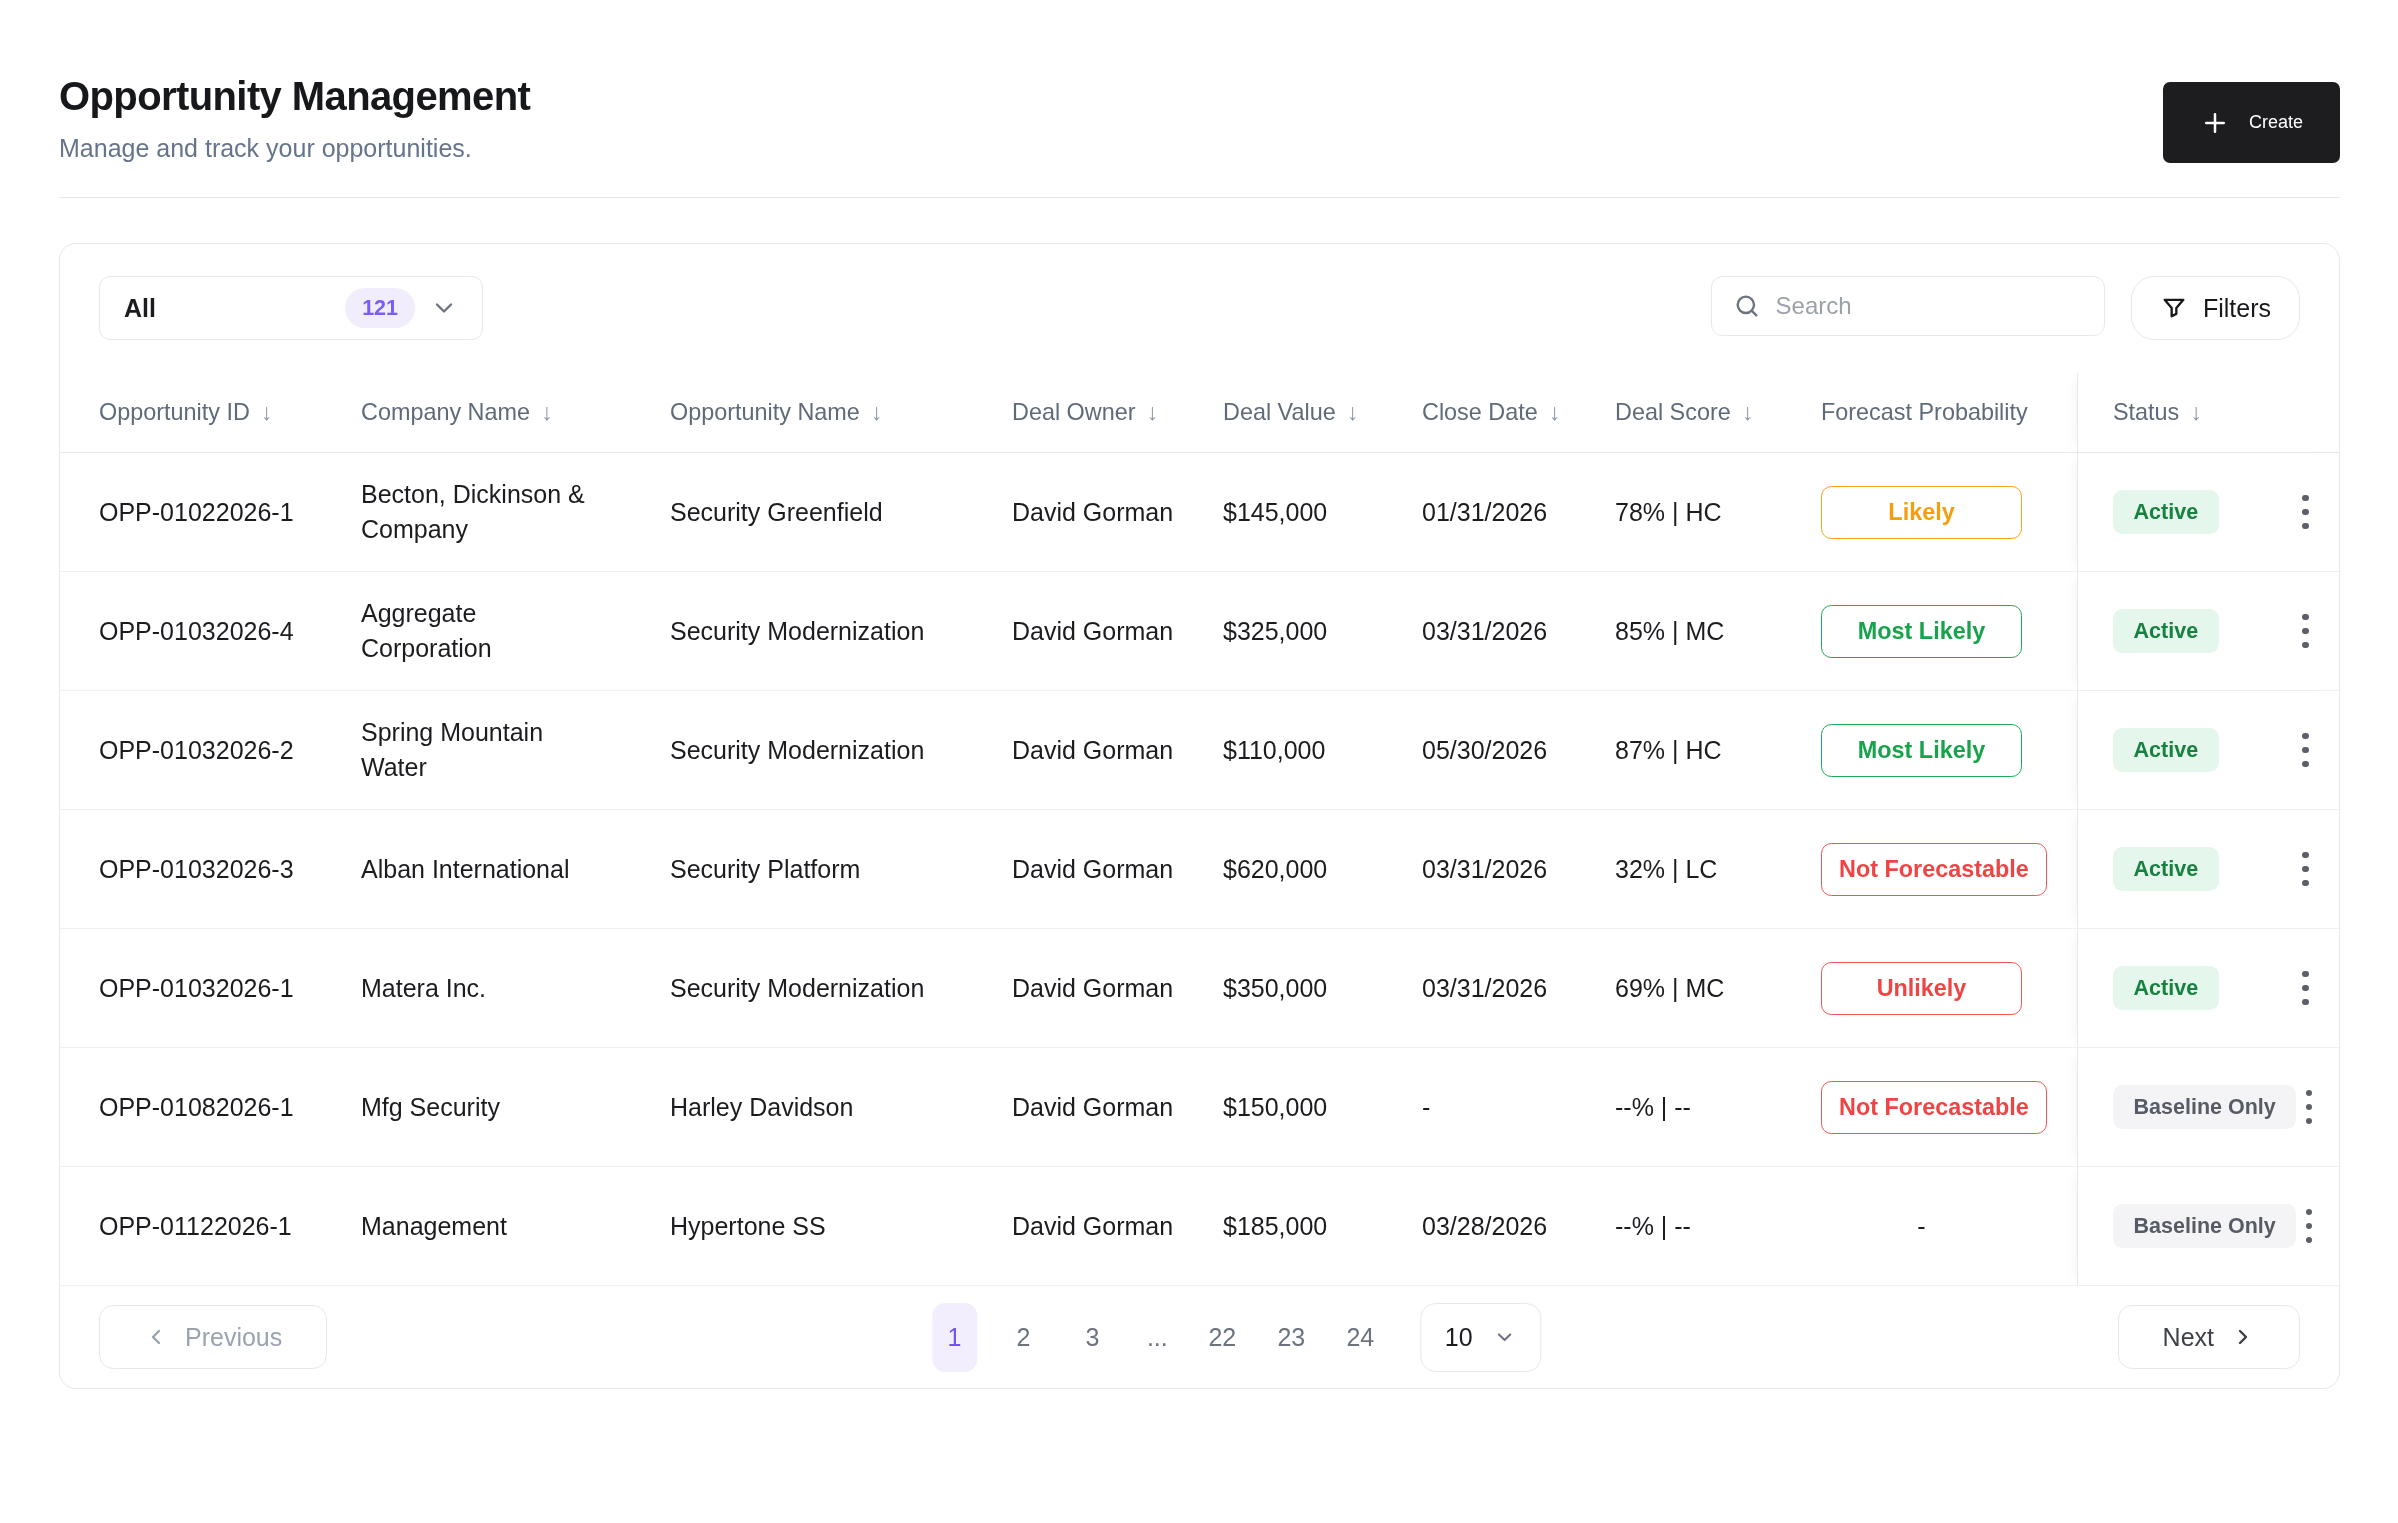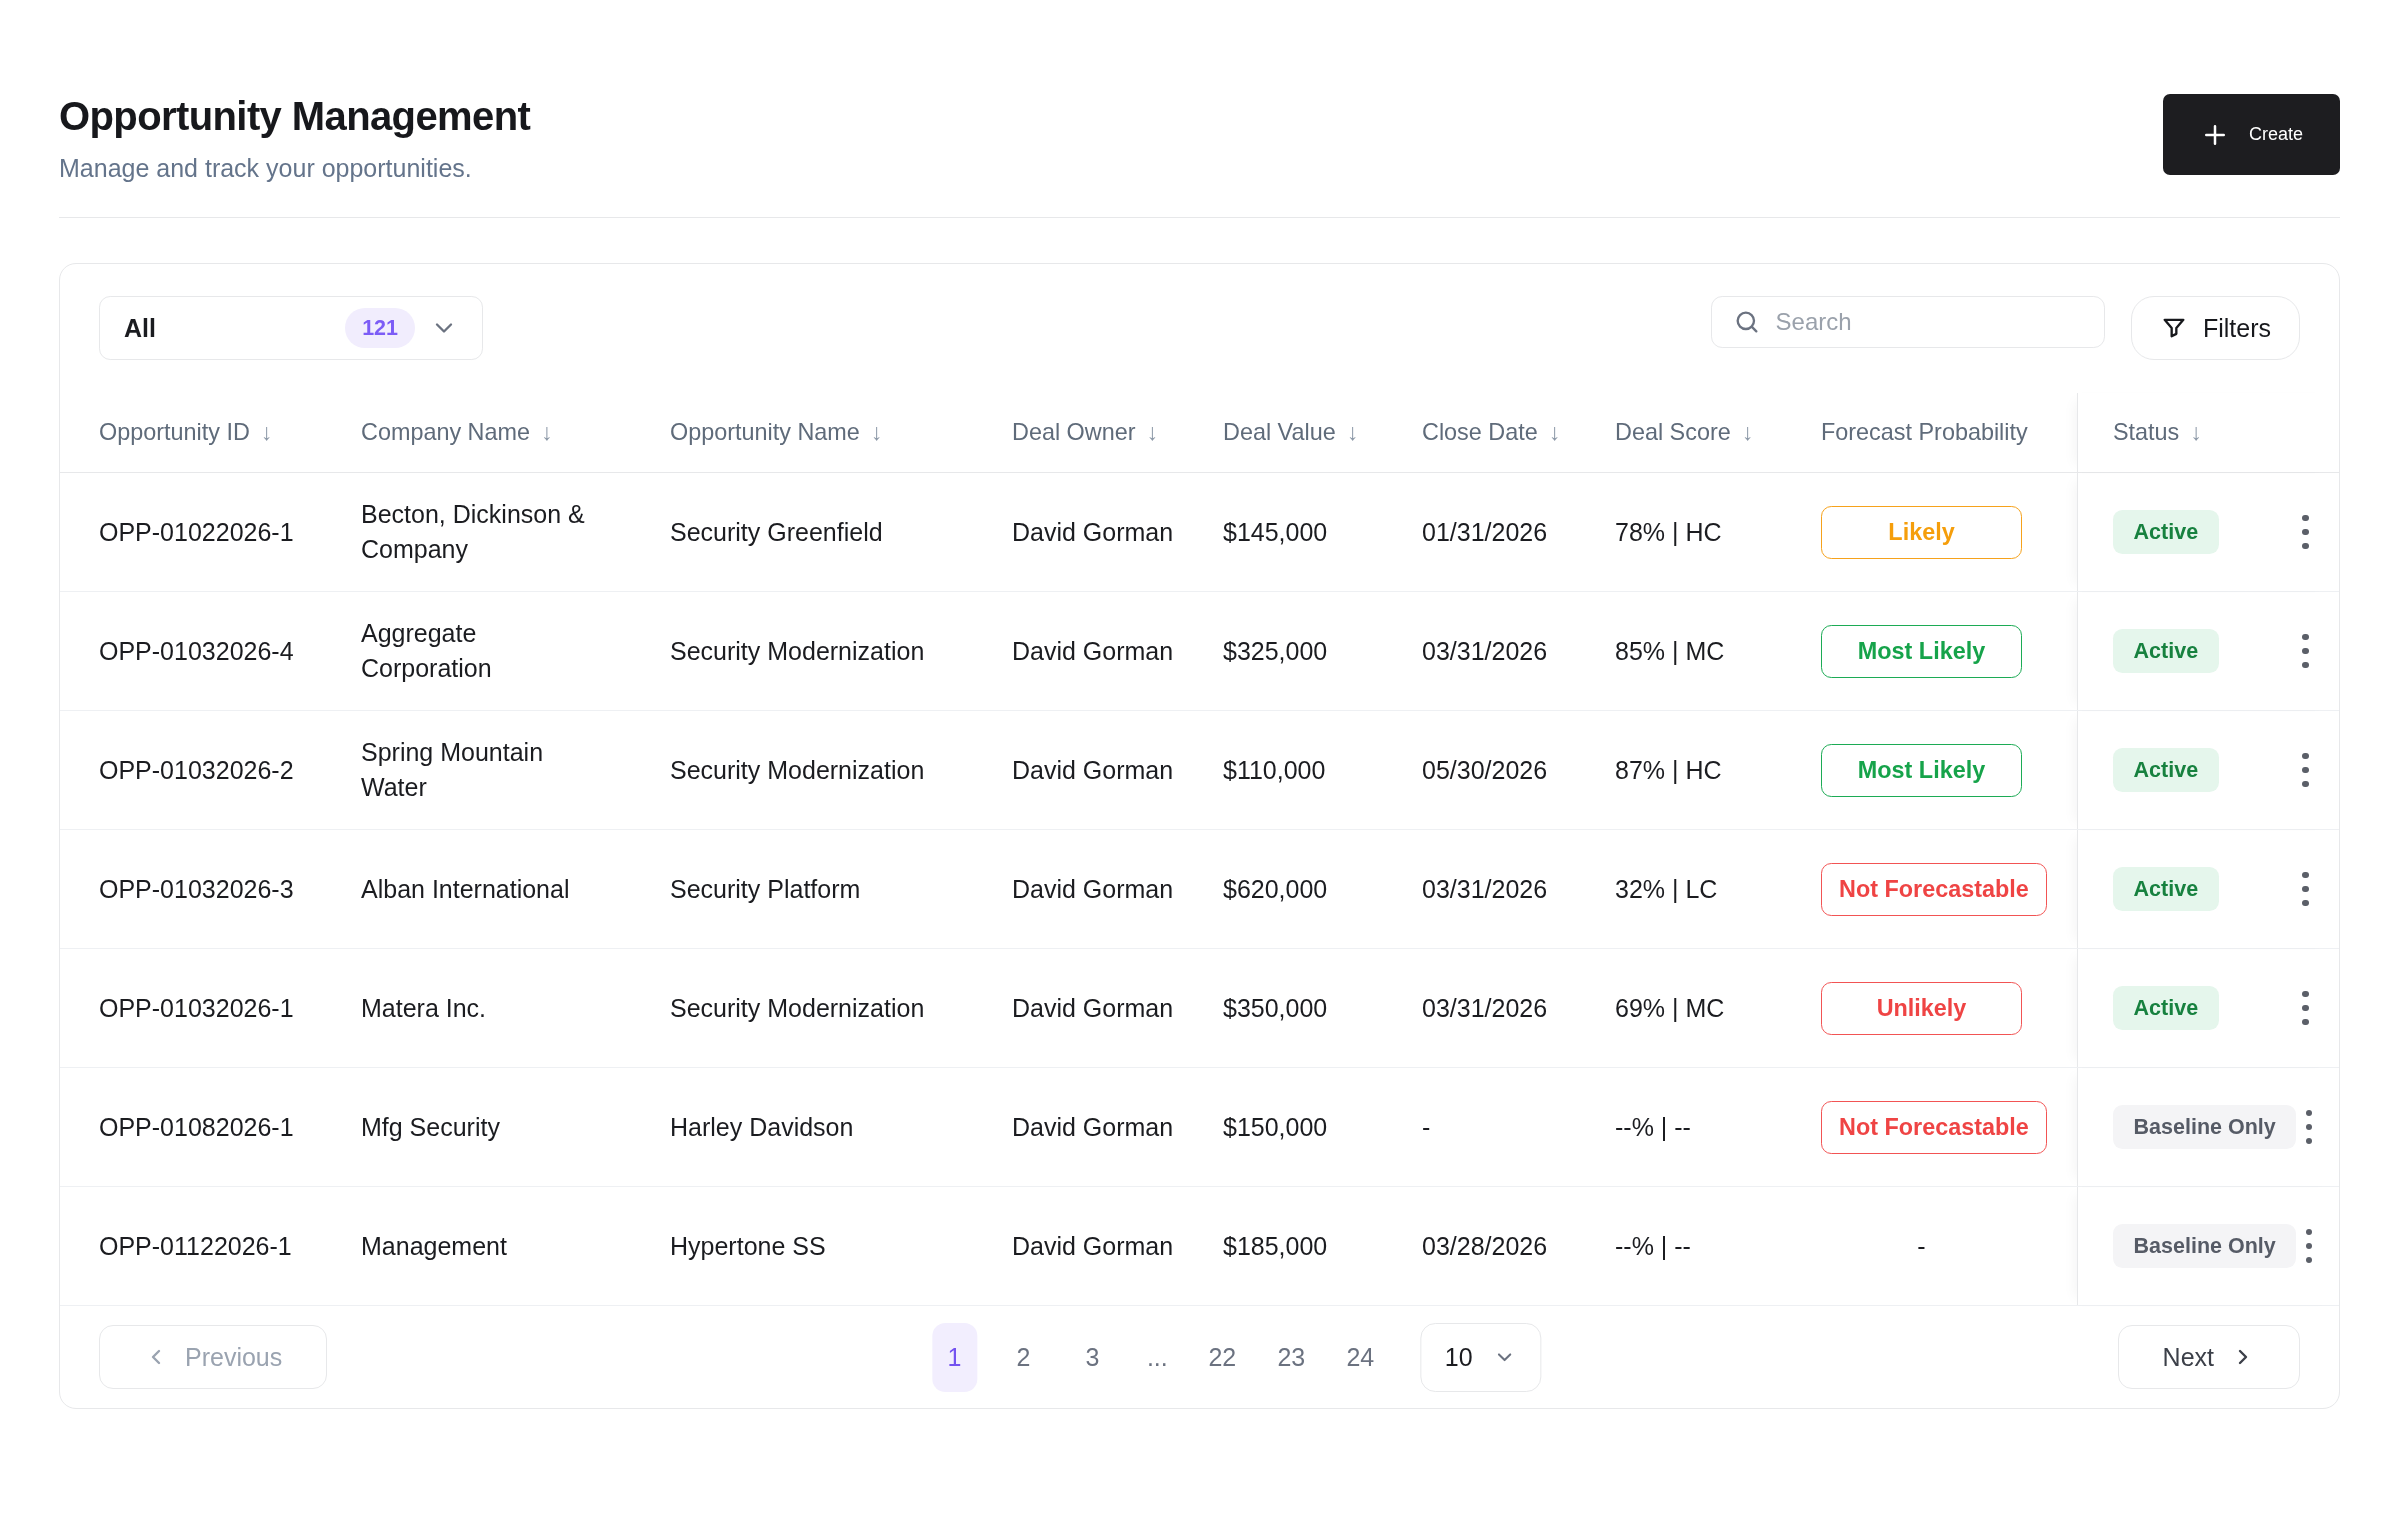--- a/index.html
+++ b/index.html
@@ -4,21 +4,21 @@
 <style>
   * { box-sizing: border-box; margin: 0; padding: 0; }
   html,body { background:#ffffff; }
   body {
     width:2399px; height:1523px; overflow:hidden;
     font-family:"Liberation Sans", sans-serif; color:#1b1c20;
   }
   .page { padding:0 59px; }
 
   
-  .header-row { display:flex; justify-content:space-between; align-items:flex-start; padding-top:94px; }
+  .header-row { display:flex; justify-content:space-between; align-items:flex-end; padding-top:74px; }
   .title { font-size:40px; font-weight:700; color:#17181c; letter-spacing:-0.6px; }
   .subtitle { font-size:25px; color:#64748b; margin-top:15px; }
   .create-btn {
     background:#1d1d20; color:#ffffff; border:none; border-radius:7px;
     height:81px; padding:0 37px; display:flex; align-items:center; gap:19px;
     font-size:18px; font-family:inherit; cursor:pointer;
   }
   .hdr-divider { border-bottom:0.9px solid #e7e8ea; margin-top:34px; }
 
   
@@ -26,21 +26,21 @@
 
   
   .toolbar { display:flex; justify-content:space-between; align-items:center; padding:32px 39px 0 39px; }
   .all-dd {
     width:384px; height:64px; border:0.9px solid #e7e8ea; border-radius:11.2px;
     display:flex; align-items:center; padding:0 24px; gap:15px; background:#fff; cursor:pointer;
   }
   .all-label { font-weight:700; font-size:25px; color:#1b1c20; }
   .count-badge { margin-left:auto; background:#f1edfd; color:#7c5cf6; border-radius:936px; padding:7.5px 17px; font-size:21.5px; font-weight:600; }
   .toolbar-right { display:flex; gap:26px; }
-  .search-box { width:394px; height:52px; border:0.9px solid #e7e8ea; border-radius:11.2px; display:flex; align-items:center; padding:0 20.6px; gap:15px; }
+  .search-box { width:394px; height:60px; border:0.9px solid #e7e8ea; border-radius:11.2px; display:flex; align-items:center; padding:0 20.6px; gap:15px; }
   .search-box input { border:none; outline:none; font-size:24px; font-family:inherit; color:#1b1c20; width:100%; background:transparent; }
   .search-box input::placeholder { color:#9aa1ab; }
   .filters-btn { height:64px; border:0.9px solid #e7e8ea; border-radius:23px; padding:0 28px; display:flex; gap:15px; align-items:center; font-size:25px; color:#17181c; background:#fff; font-family:inherit; cursor:pointer; }
 
   
   .table { margin-top:33px; }
   .trow { display:grid; grid-template-columns:301px 309px 342px 211px 199px 193px 206px 256px 1fr; }
   .trow > *:first-child { padding-left:39px; }
   .trow > *:last-child {
     border-left:0.9px solid #e7e8ea; padding-left:35px;

